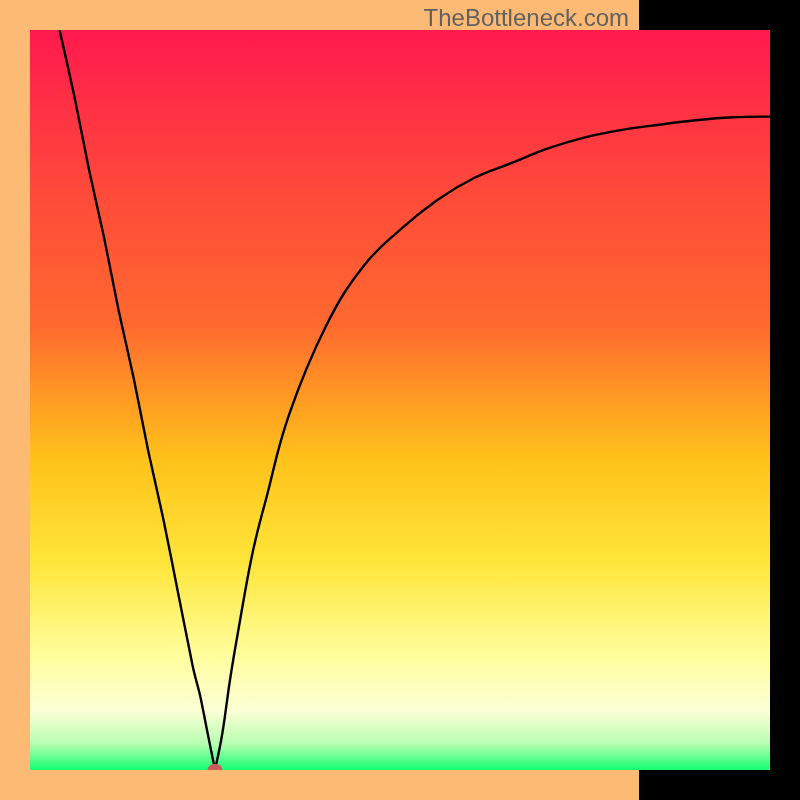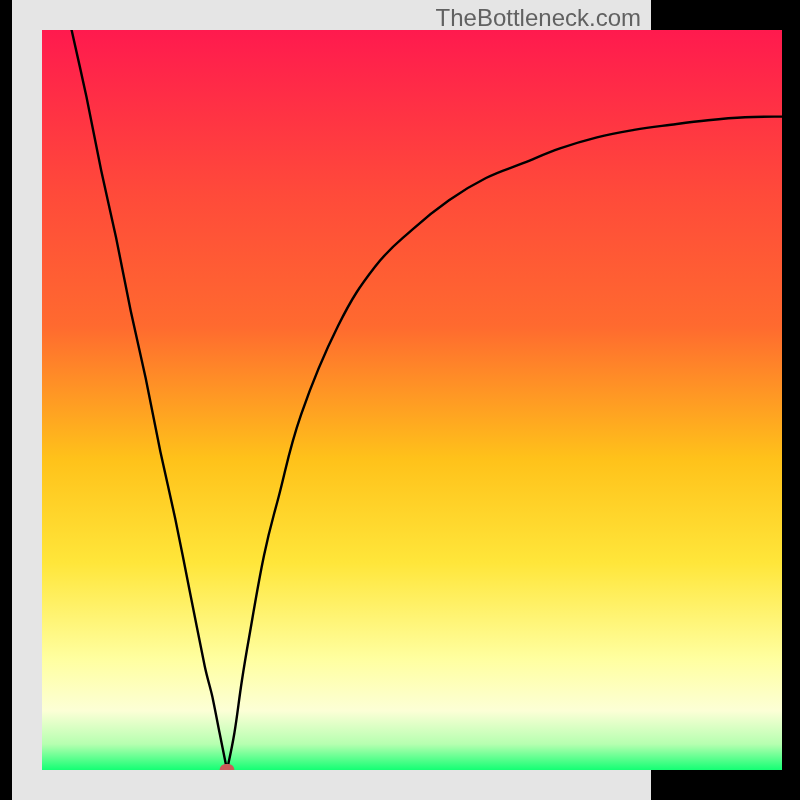--- a/index.html
+++ b/index.html
@@ -6,25 +6,25 @@
     margin: 0;
     padding: 0;
     width: 800px;
     height: 800px;
     background: #000;
     overflow: hidden;
     font-family: Arial, Helvetica, sans-serif;
   }
   .frame {
     position: absolute;
-    left: 12px;
+    left: 0;
     top: 0;
     width: 639px;
     height: 800px;
-    background: #e5e5e5;
+    background: #fdba74;
   }
   .plot {
     position: absolute;
     left: 30px;
     top: 30px;
     width: 740px;
     height: 740px;
     overflow: hidden;
   }
   .watermark {

